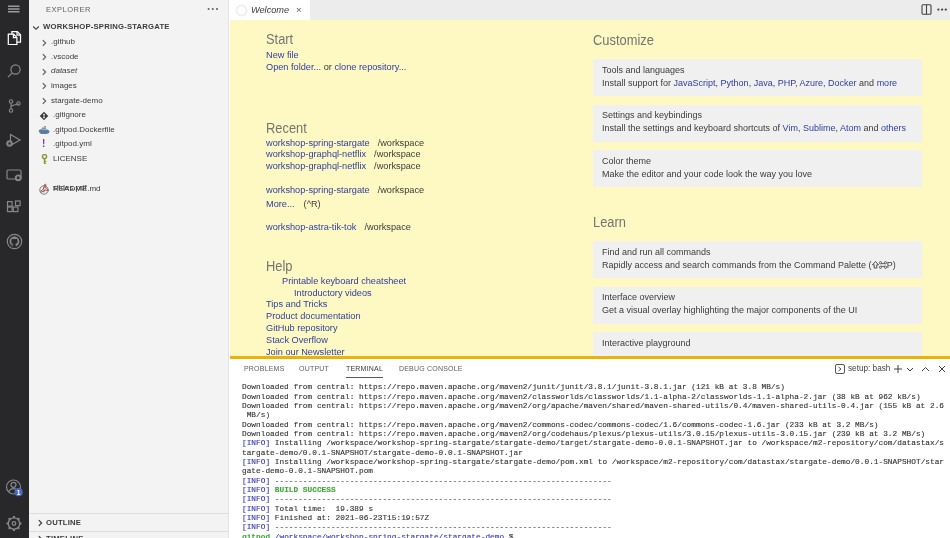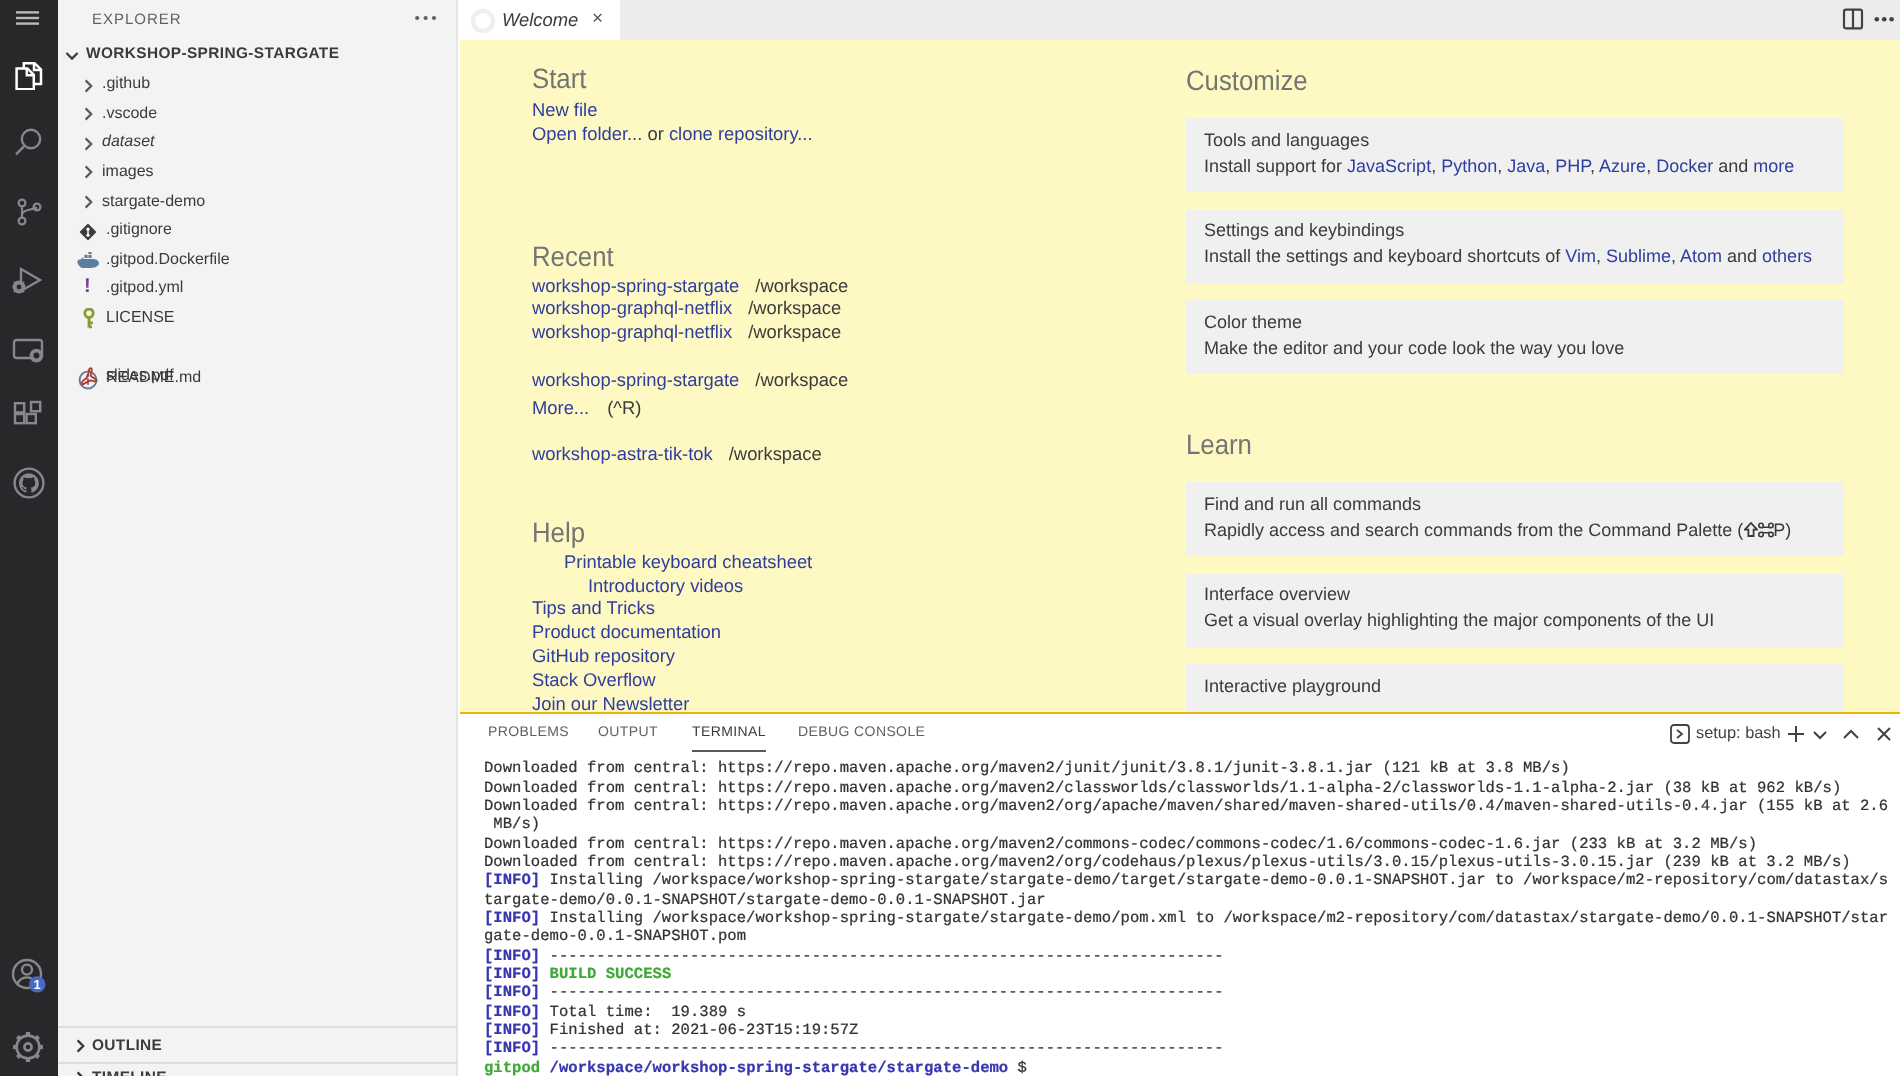--- a/index.html
+++ b/index.html
@@ -19,24 +19,24 @@
 #tabstrip { position:absolute; left:0; top:0; width:720px; height:20px; background:#ececec; }
 #tab-active { position:absolute; left:0; top:0; width:80px; height:20px; background:#fff; }
 .h2 { position:absolute; font-size:14px; color:#747474; transform:scaleX(.92); transform-origin:0 0; }
 .lnk { color:#2e3da0; }
 .blk { color:#3b3b3b; }
 .wline { position:absolute; font-size:9.2px; line-height:11px; white-space:nowrap; }
 .box { position:absolute; left:363px; width:329px; height:37px; background:#f0f0f0; }
 .box .bt { position:absolute; left:9px; top:4.5px; font-size:9px; color:#3b3b3b; line-height:13px; white-space:nowrap;}
 .box .bd { position:absolute; left:9px; top:17.5px; font-size:9px; color:#3b3b3b; line-height:13px; white-space:nowrap;}
 
-#panel { position:absolute; left:230px; top:356px; width:720px; height:182px; background:#fff; border-top:1px solid #eab308; }
+#panel { position:absolute; left:230px; top:356px; width:720px; height:182px; background:#fff; border-top:3px solid #eab308; }
 .ptab { position:absolute; top:0; height:19px; font-size:7px; letter-spacing:.2px; color:#616161; line-height:19px; }
 #term { position:absolute; left:12px; top:24.3px; font-family:"Liberation Mono",monospace; font-size:7.78px; letter-spacing:0.02px; line-height:9.35px; color:#333; white-space:pre; } #term { -webkit-text-stroke:0.12px; }
-.tb { color:#3636b2; font-weight:bold; }
+.tb { color:#3636b2; font-weight:normal; }
 .tgb { color:#3daa38; font-weight:bold; }
 </style>
 </head>
 <body>
 <div id="actbar">
 
   <svg class="aicon" style="top:0px" width="29" height="13" viewBox="0 0 29 13">
     <g stroke="#b9b9b9" stroke-width="1.2">
       <line x1="8" y1="6.2" x2="19.5" y2="6.2"></line>
         <line x1="8" y1="9" x2="19.5" y2="9"></line>

